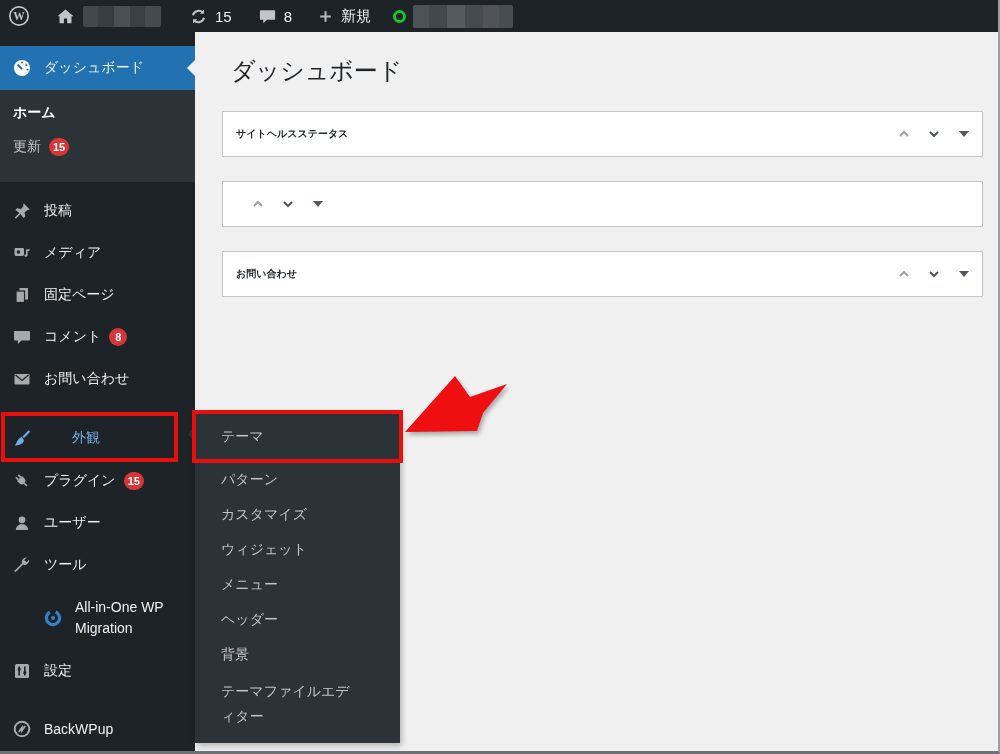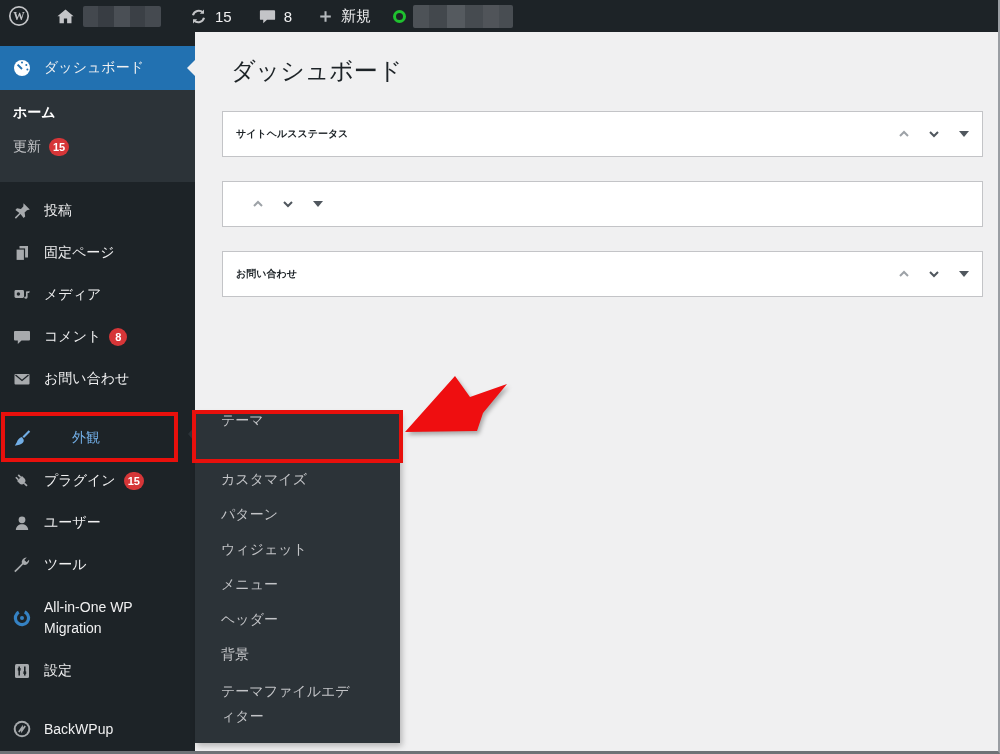--- a/index.html
+++ b/index.html
@@ -34,31 +34,31 @@
      border-top:8px solid transparent; border-bottom:8px solid transparent; border-right:8px solid #f0f0f1; }
   .submenu { background:#2c3338; padding:6px 0 18px 0; list-style:none; }
   .sub-item { height:34px; display:flex; align-items:center; padding-left:13px; color:#c3c4c7; cursor:pointer;text-align:center; }
   .sub-item.current { color:#fff; font-weight:700; }
   .sep { height:16px; }
   .gap8 { height:8px; }
   .badge { background:#d63638; color:#fff; font-size:11px; font-weight:700; min-width:18px; height:18px;
            border-radius:9px; display:inline-flex; align-items:center; justify-content:center;
            padding:0 4px; margin-left:8px; }
   .mi.appearance { color:#72aee6; height:44px;gap:28px; }
-  .mi.tall { height:64px; }
+  .mi.tall { height:64px;justify-content:flex-end; }
   .mi.tall .lbl { line-height:21px; width:120px; }
   .mi .lbl { white-space:pre-line; }
 
   
   .flyout { position:absolute; top:412px; left:195px; width:205px; background:#2c3338;
             color:#c3c4c7; font-size:14px; z-index:12; padding-bottom:14px;
             box-shadow:2px 3px 6px rgba(0,0,0,.25); list-style:none; }
   .flyout .pointer { position:absolute; left:-7px; top:14px; width:0; height:0;
      border-top:8px solid transparent; border-bottom:8px solid transparent; border-right:7px solid #2c3338; }
-  .fly-theme { height:50px; display:flex; align-items:flex-start; padding-left:26px; cursor:pointer; }
+  .fly-theme { height:50px; display:flex; align-items:center; padding-left:26px; cursor:pointer; }
   .fly-item { height:35px; display:flex; align-items:center; padding-left:26px; cursor:pointer; }
   .fly-wrap { padding:7px 38px 0 26px; line-height:25px; cursor:pointer; }
 
   
   .main { position:absolute; top:32px; left:195px; right:0; bottom:0; background:#f0f0f1;
           padding:0 15px 0 27px; z-index:5; }
   .page-title { font-size:24px; font-weight:400; color:#1d2327; margin:23px 0 0 9px; line-height:32px; }
   .panel { height:46px; background:#fff; border:1px solid #c3c4c7; margin-top:24px;
            display:flex; align-items:center; padding:0 13px; }
   .panel-title { font-size:10px; font-weight:700; color:#1d2327; flex:1; }
@@ -151,38 +151,38 @@
           <svg width="20" height="20" viewBox="0 0 20 20">
             <path d="M11.5 2.2l6.3 6.3-2.8.7-2.4 2.4.6 3.9-1.6 1.6-3.1-4-4.6 4.6-1.1-1.1 4.6-4.6-4-3.1 1.6-1.6 3.9.6 2.4-2.4z" fill="#a7aaad"></path>
           </svg>
         </span>
         <span class="lbl">投稿</span>
       </li>
 
       <li class="mi">
         <span class="ic">
           <svg width="20" height="20" viewBox="0 0 20 20">
-            <rect x="7.5" y="3" width="8.5" height="11.5" fill="#a7aaad"></rect>
-            <rect x="4" y="6" width="8.5" height="11.5" fill="#a7aaad" stroke="#1d2327" stroke-width="1.2"></rect>
-          </svg>
-        </span>
-        <span class="lbl">固定ページ</span>
-      </li>
-
-      <li class="mi">
-        <span class="ic">
-          <svg width="20" height="20" viewBox="0 0 20 20">
             <rect x="2.5" y="5" x2="9" width="9.5" height="8" rx="1.4" fill="#a7aaad"></rect>
             <circle cx="6.4" cy="9" r="1.7" fill="#1d2327"></circle>
             <line x1="14.8" y1="6.5" x2="14.8" y2="12.2" stroke="#a7aaad" stroke-width="1.6"></line>
             <ellipse cx="13.9" cy="12.6" rx="1.5" ry="1.2" fill="#a7aaad"></ellipse>
             <path d="M14.8 6.5c1.3.2 2.1 0 2.7-.7v1.6c-.7.6-1.5.8-2.7.6z" fill="#a7aaad"></path>
           </svg>
         </span>
         <span class="lbl">メディア</span>
+      </li>
+
+      <li class="mi">
+        <span class="ic">
+          <svg width="20" height="20" viewBox="0 0 20 20">
+            <rect x="7.5" y="3" width="8.5" height="11.5" fill="#a7aaad"></rect>
+            <rect x="4" y="6" width="8.5" height="11.5" fill="#a7aaad" stroke="#1d2327" stroke-width="1.2"></rect>
+          </svg>
+        </span>
+        <span class="lbl">固定ページ</span>
       </li>
 
       <li class="mi">
         <span class="ic">
           <svg width="20" height="20" viewBox="0 0 20 20">
             <path d="M3 4h14a1 1 0 0 1 1 1v7.5a1 1 0 0 1-1 1H9.5L5.8 17v-3.5H3a1 1 0 0 1-1-1V5a1 1 0 0 1 1-1z" fill="#a7aaad"></path>
           </svg>
         </span>
         <span class="lbl">コメント</span>
         <span class="badge">8</span>
@@ -281,24 +281,24 @@
       </li>
     </ul>
   </aside>
 
   <ul class="flyout">
     <span class="pointer"></span>
     <li class="fly-theme">
       <span>テーマ</span>
     </li>
     <li class="fly-item">
+      <span>パターン</span>
+    </li>
+    <li class="fly-item">
       <span>カスタマイズ</span>
-    </li>
-    <li class="fly-item">
-      <span>パターン</span>
     </li>
     <li class="fly-item">
       <span>ウィジェット</span>
     </li>
     <li class="fly-item">
       <span>メニュー</span>
     </li>
     <li class="fly-item">
       <span>ヘッダー</span>
     </li>

